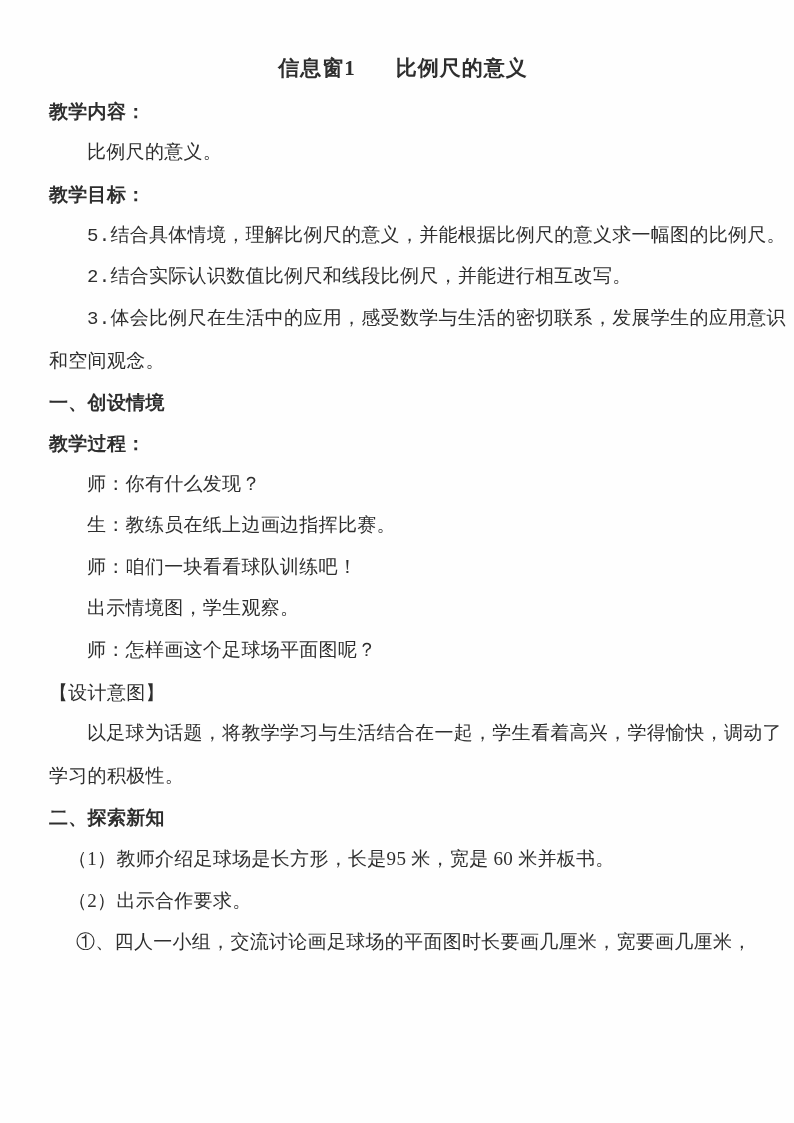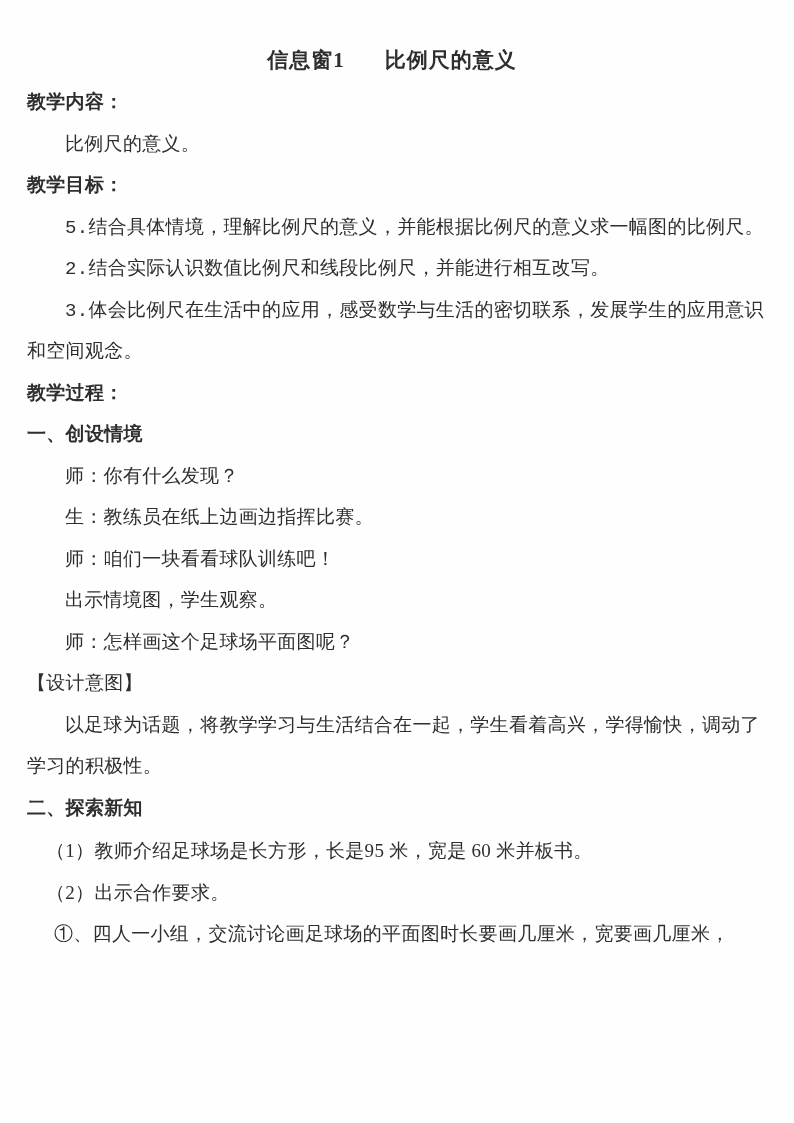--- a/index.html
+++ b/index.html
@@ -11,21 +11,22 @@
     position: relative;
     width: 794px;
     height: 1123px;
     background: #fefefe;
     color: #2e2e2e;
     font-family: "Liberation Serif", "DejaVu Serif", serif;
     overflow: hidden;
     box-sizing: border-box;
   }
   .content {
-    padding: 37px 37px 0 27px;
+    padding: 37px 37px 0 49px;
+    margin-top: 8px;
   }
   .title {
     margin: 0;
     font-size: 21px;
     line-height: 46px;
     font-weight: bold;
     text-align: center;
     white-space: nowrap;
     letter-spacing: 1px;
   }
@@ -34,43 +35,43 @@
     width: 40px;
   }
   .ln {
     margin: 0;
     font-size: 19px;
     line-height: 41.5px;
     white-space: nowrap;
     letter-spacing: 0.3px;
   }
   .hd { font-weight: bold; }
-  .i0  { text-indent: 0; font-family: Liberation Mono, monospace; }
+  .i0  { text-indent: 0; }
   .i1  { text-indent: 19px; }
   .i14 { text-indent: 27px; }
   .i15 { text-indent: 29px; }
   .i2  { text-indent: 38px; font-family: Liberation Mono, monospace; }
 </style>
 </head>
 <body>
 
 <div class="page">
   <div class="content">
 
     <h1 class="title"><span>信息窗1</span><span class="title-gap"></span><span>比例尺的意义</span></h1>
 
     <p class="ln hd i0">教学内容：</p>
     <p class="ln i2">比例尺的意义。</p>
     <p class="ln hd i0">教学目标：</p>
     <p class="ln i2">5.结合具体情境，理解比例尺的意义，并能根据比例尺的意义求一幅图的比例尺。</p>
     <p class="ln i2">2.结合实际认识数值比例尺和线段比例尺，并能进行相互改写。</p>
     <p class="ln i2">3.体会比例尺在生活中的应用，感受数学与生活的密切联系，发展学生的应用意识</p>
     <p class="ln i0">和空间观念。</p>
+    <p class="ln hd i0">一、创设情境</p>
     <p class="ln hd i0">教学过程：</p>
-    <p class="ln hd i0">一、创设情境</p>
     <p class="ln i2">师：你有什么发现？</p>
     <p class="ln i2">生：教练员在纸上边画边指挥比赛。</p>
     <p class="ln i2">师：咱们一块看看球队训练吧！</p>
     <p class="ln i2">出示情境图，学生观察。</p>
     <p class="ln i2">师：怎样画这个足球场平面图呢？</p>
     <p class="ln i0">【设计意图】</p>
     <p class="ln i2">以足球为话题，将教学学习与生活结合在一起，学生看着高兴，学得愉快，调动了</p>
     <p class="ln i0">学习的积极性。</p>
     <p class="ln hd i0">二、探索新知</p>
     <p class="ln i1">（1）教师介绍足球场是长方形，长是95 米，宽是 60 米并板书。</p>

